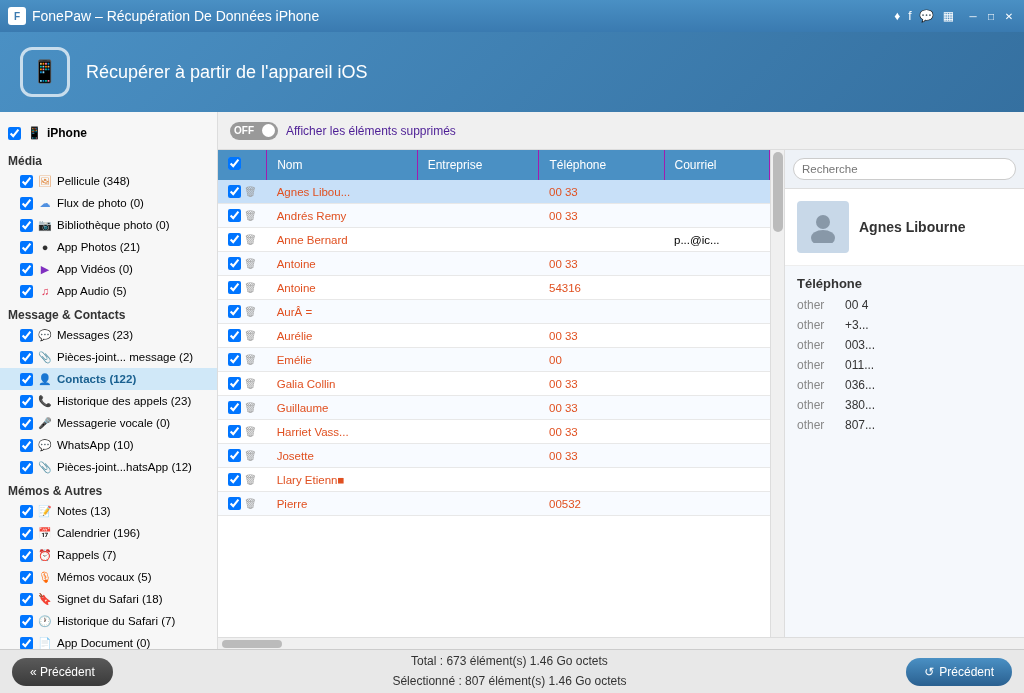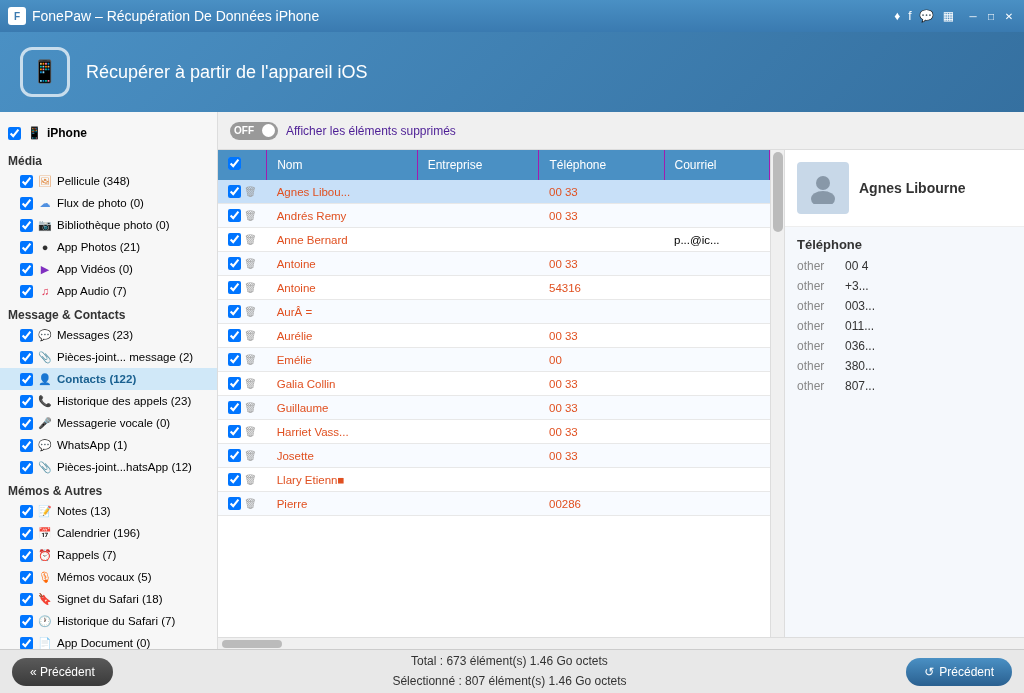--- a/index.html
+++ b/index.html
@@ -287,21 +287,21 @@
         <span class="item-label">App Photos (21)</span>
     </div>
     <div class="sidebar-item">
       <input type="checkbox" checked="" style="">
         <div class="item-icon icon-video">▶</div>
         <span class="item-label">App Vidéos (0)</span>
     </div>
     <div class="sidebar-item">
       <input type="checkbox" checked="" style="">
         <div class="item-icon icon-audio">♫</div>
-        <span class="item-label">App Audio (7)</span>
+        <span class="item-label">App Audio (5)</span>
     </div>
 
     <div class="sidebar-section-title">Message &amp; Contacts</div>
     <div class="sidebar-item">
       <input type="checkbox" checked="" style="">
         <div class="item-icon icon-msg">💬</div>
         <span class="item-label">Messages (23)</span>
     </div>
     <div class="sidebar-item">
       <input type="checkbox" checked="" style="">
@@ -319,21 +319,21 @@
         <span class="item-label">Historique des appels (23)</span>
     </div>
     <div class="sidebar-item">
       <input type="checkbox" checked="" style="">
         <div class="item-icon icon-msg2">🎤</div>
         <span class="item-label">Messagerie vocale (0)</span>
     </div>
     <div class="sidebar-item">
       <input type="checkbox" checked="" style="">
         <div class="item-icon icon-whatsapp">💬</div>
-        <span class="item-label">WhatsApp (1)</span>
+        <span class="item-label">WhatsApp (10)</span>
     </div>
     <div class="sidebar-item">
       <input type="checkbox" checked="" style="">
         <div class="item-icon icon-piece">📎</div>
         <span class="item-label">Pièces-joint...hatsApp (12)</span>
     </div>
 
     <div class="sidebar-section-title">Mémos &amp; Autres</div>
     <div class="sidebar-item">
       <input type="checkbox" checked="" style="">
@@ -553,32 +553,35 @@
     </tr>
               <tr>
       <td>
         <div class="row-check">
           <input type="checkbox" checked="" style="">
           <span class="del-icon">🗑</span>
         </div>
       </td>
       <td class="name-cell">Pierre</td>
       <td></td>
-      <td class="phone-cell">00286</td>
+      <td class="phone-cell">00532</td>
       <td></td>
     </tr>
             </tbody>
         </table>
       </div>
 
       <div id="scroll-strip">
         <div class="scroll-thumb"></div>
       </div>
 
       <div id="right-panel">
+        <div class="search-bar">
+          <input type="text" placeholder="Recherche" style="">
+        </div>
         <div class="contact-header">
           <div class="contact-avatar">
             <svg width="32" height="32" viewBox="0 0 32 32">
                 <circle cx="16" cy="11" r="7" fill="#8898a8"></circle>
                 <ellipse cx="16" cy="27" rx="12" ry="8" fill="#8898a8"></ellipse>
               </svg>
           </div>
           <span class="contact-name">Agnes Libourne</span>
         </div>
         <div class="contact-section-title">Téléphone</div>

